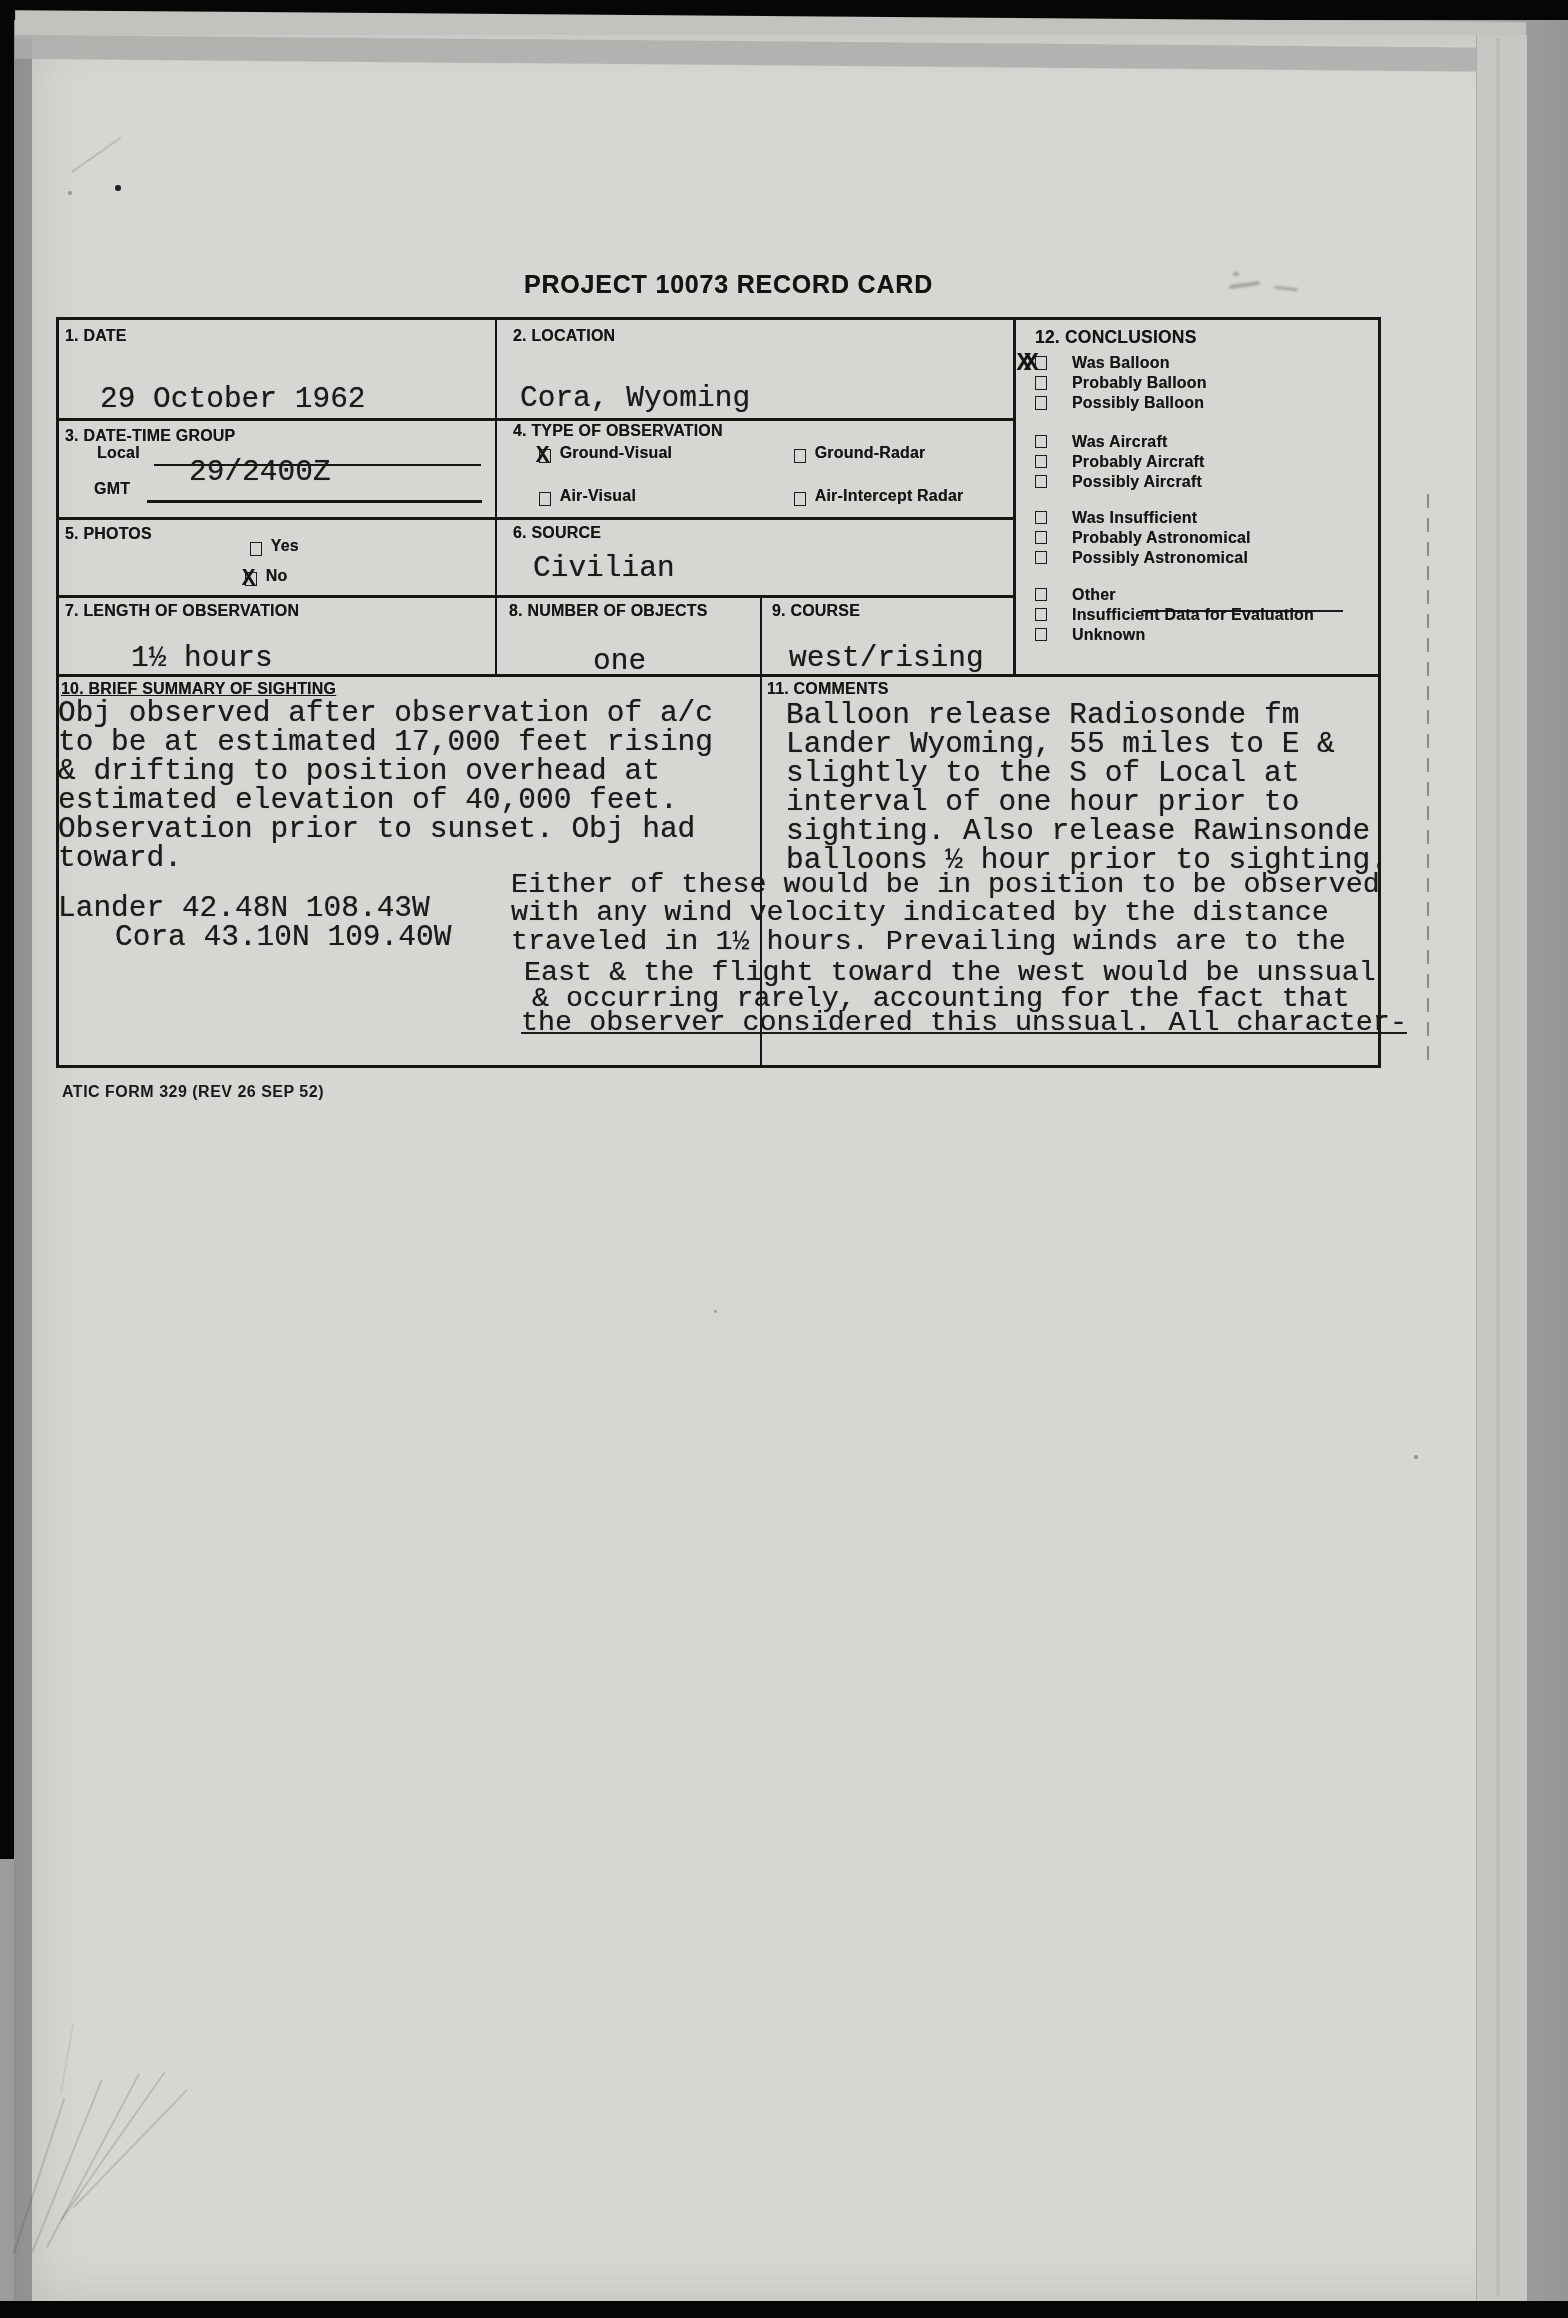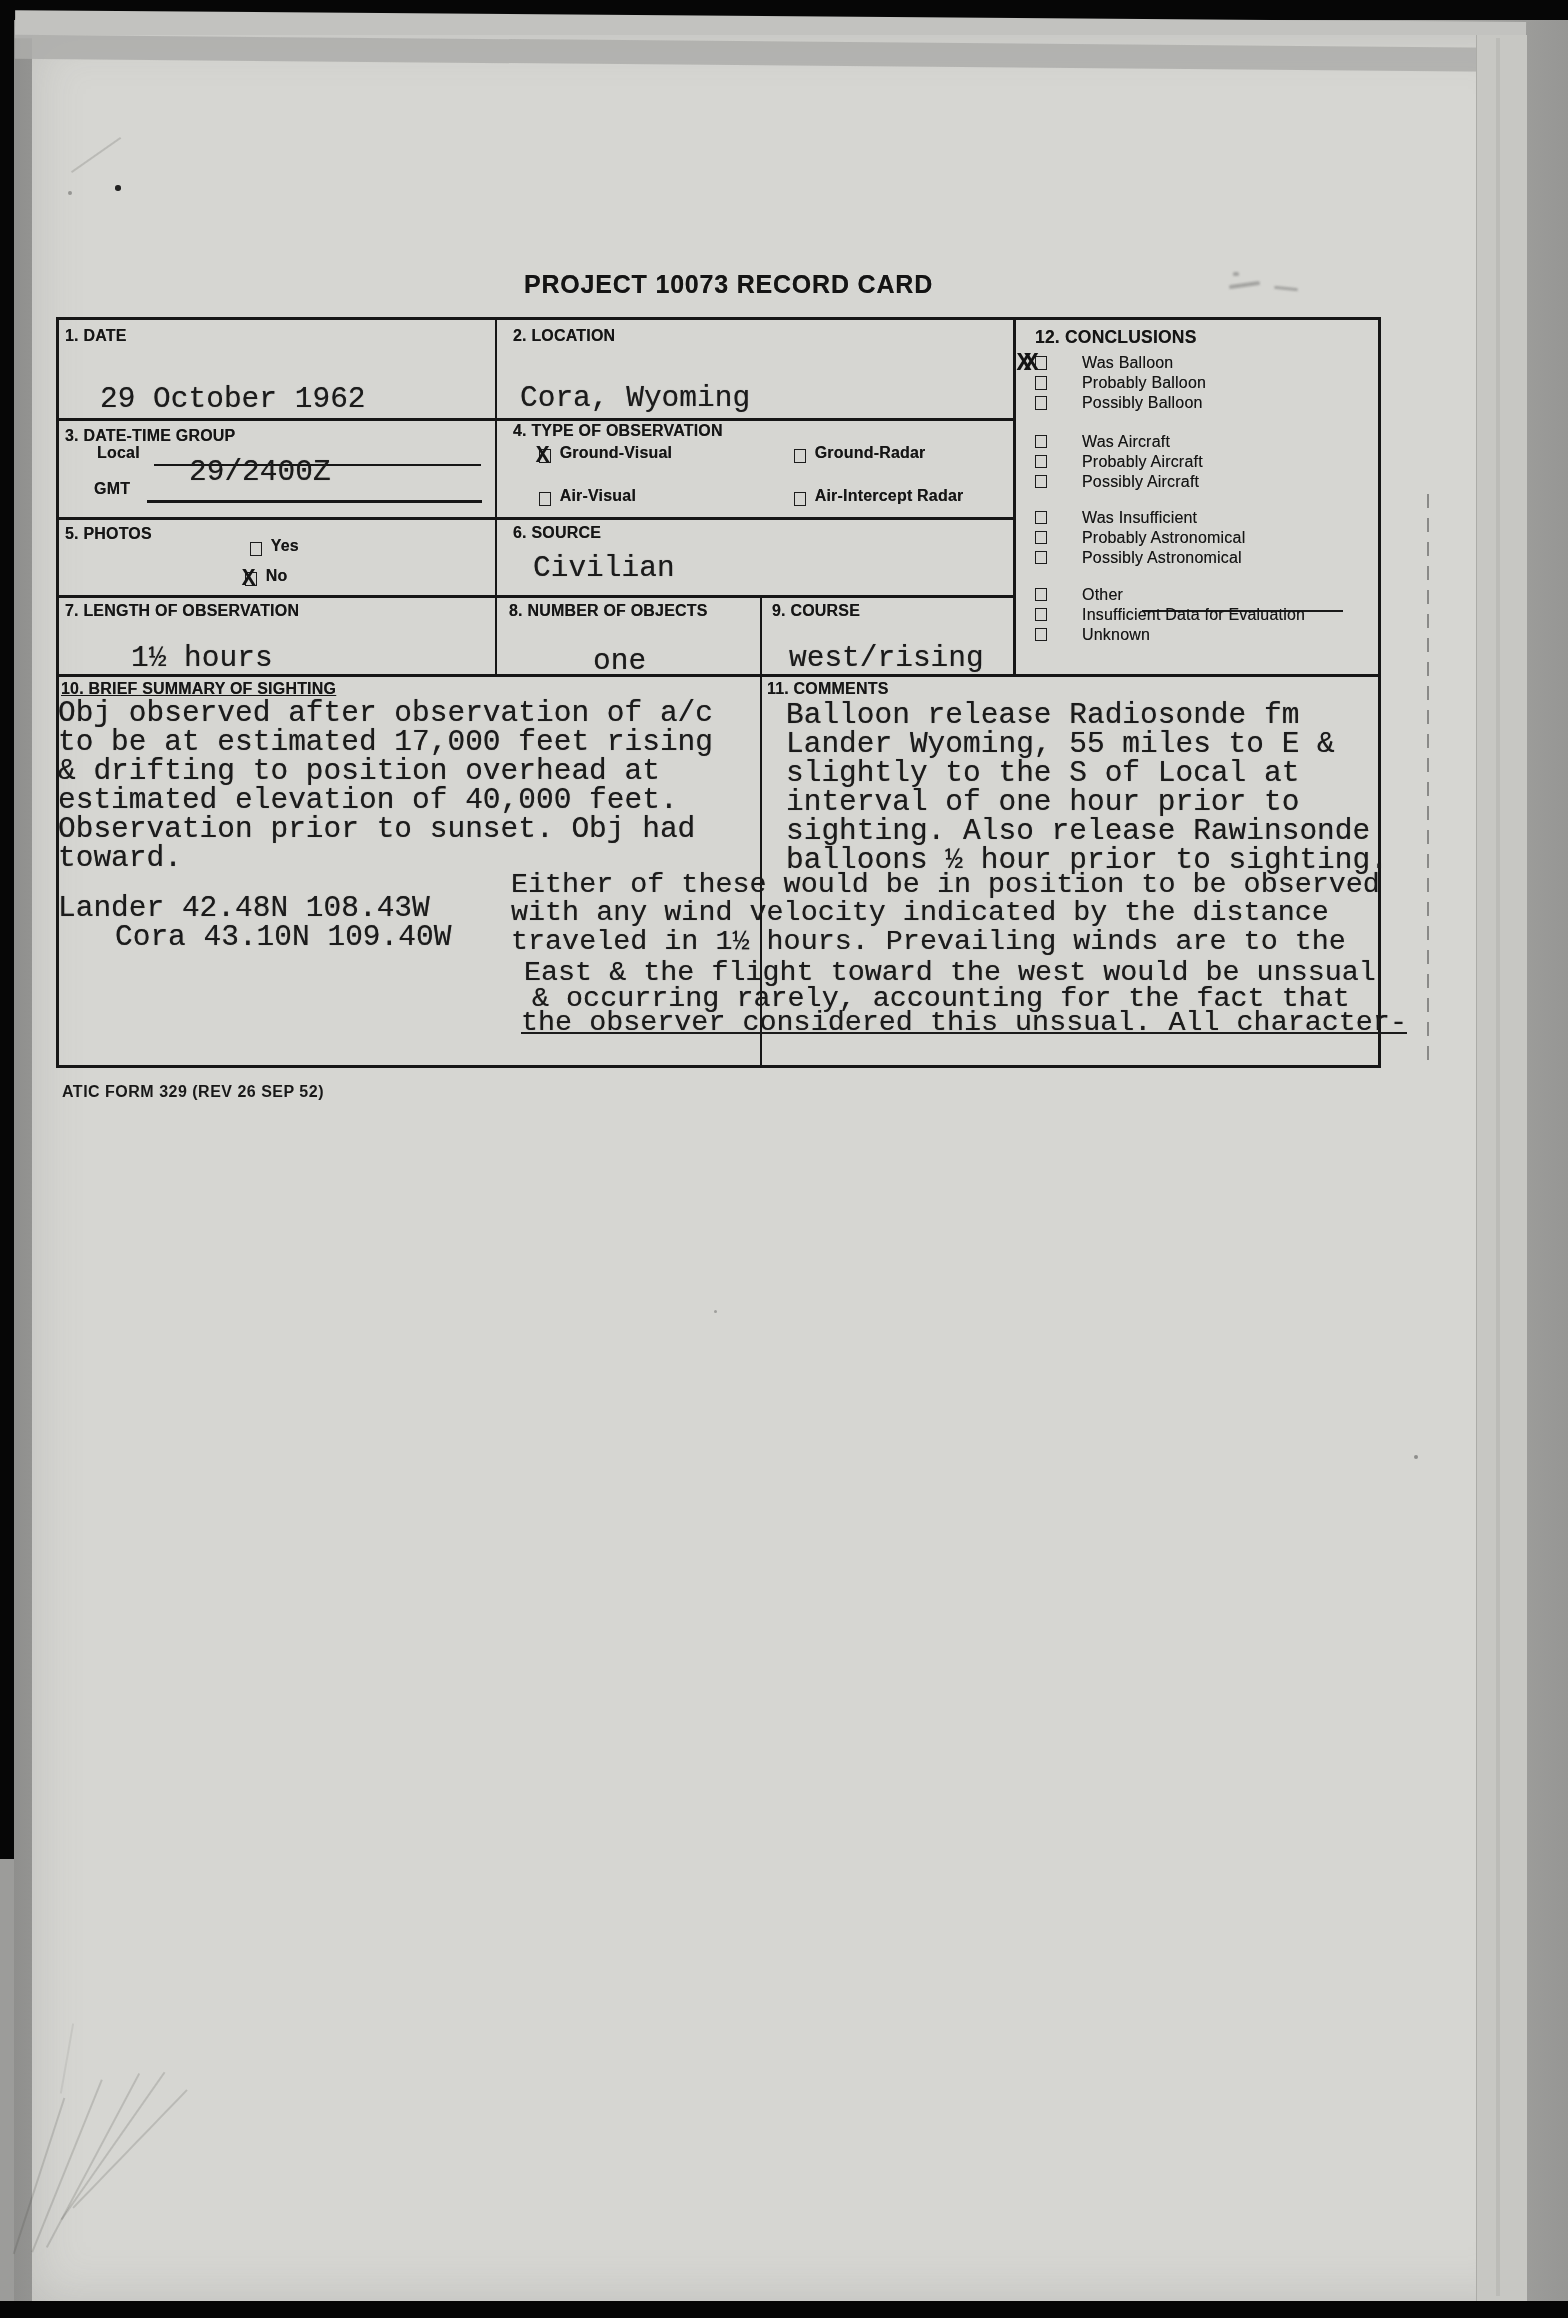--- a/index.html
+++ b/index.html
@@ -34,21 +34,21 @@
   .cb{display:inline-block;width:12px;height:13.7px;border:1.6px solid #1c1c1c;
       filter:blur(0.2px);vertical-align:middle;box-sizing:border-box;}
   .opt{position:absolute;white-space:nowrap;}
   .opt .cb{margin-right:8.7px;}
   .cbx{position:absolute;left:-3.3px;top:-5.5px;font-family:"Liberation Mono","DejaVu Sans Mono",monospace;
        font-weight:700;font-size:23px;color:#161616;filter:blur(0.3px);}
 
   .conc{left:1035px;top:353px;width:350px;display:flex;flex-direction:column;}
   .conc-item{position:relative;height:20px;display:flex;align-items:center;}
   .conc-item .cb{flex:0 0 12px;}
-  .conc-item .clabel{margin-left:35px;font-weight:400;font-size:16px;letter-spacing:0.2px;
+  .conc-item .clabel{margin-left:25px;font-weight:700;font-size:16px;letter-spacing:0.2px;
        color:#151515;white-space:nowrap;filter:blur(0.2px);text-shadow:0 0 0.5px rgba(0,0,0,.5);}
   .gap-a{margin-top:18.6px;} .gap-b{margin-top:16px;} .gap-c{margin-top:17px;}
   .mark-xx{position:absolute;left:-18.6px;top:-4.4px;font-family:"Liberation Mono","DejaVu Sans Mono",monospace;
        font-weight:700;font-size:25px;letter-spacing:-7.7px;color:#141414;filter:blur(0.3px);text-align:right;}
   .other-line{left:1142px;top:610px;width:201px;height:2.2px;background:#1a1a1a;filter:blur(0.3px);}
 
   .speck{position:absolute;border-radius:50%;background:#222;}
   .scratch{position:absolute;background:rgba(60,60,58,.18);filter:blur(0.5px);}
   .smudge{position:absolute;background:rgba(70,70,68,.35);filter:blur(0.8px);border-radius:1.6px;}
 </style>

